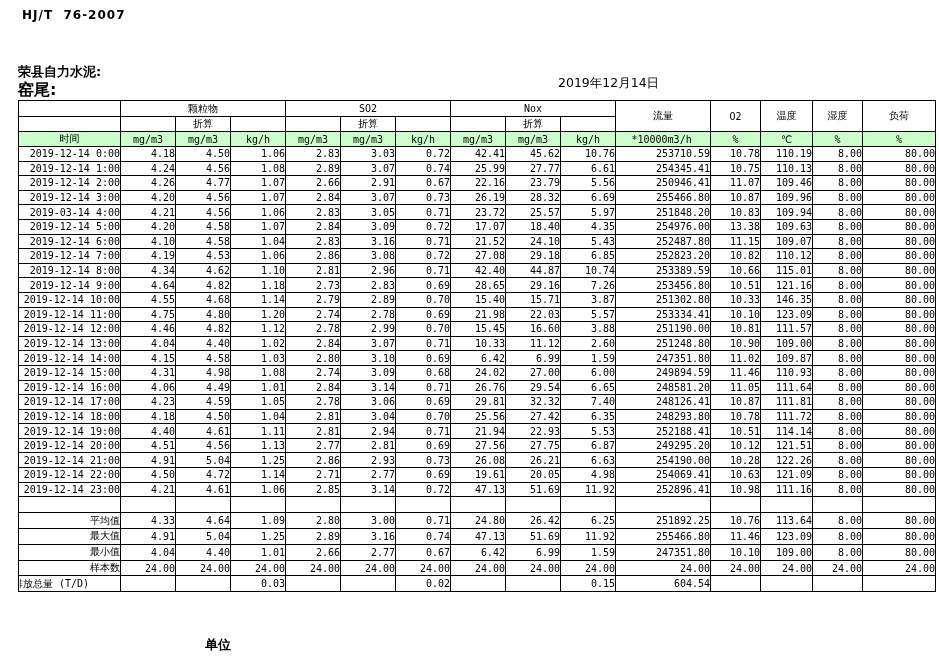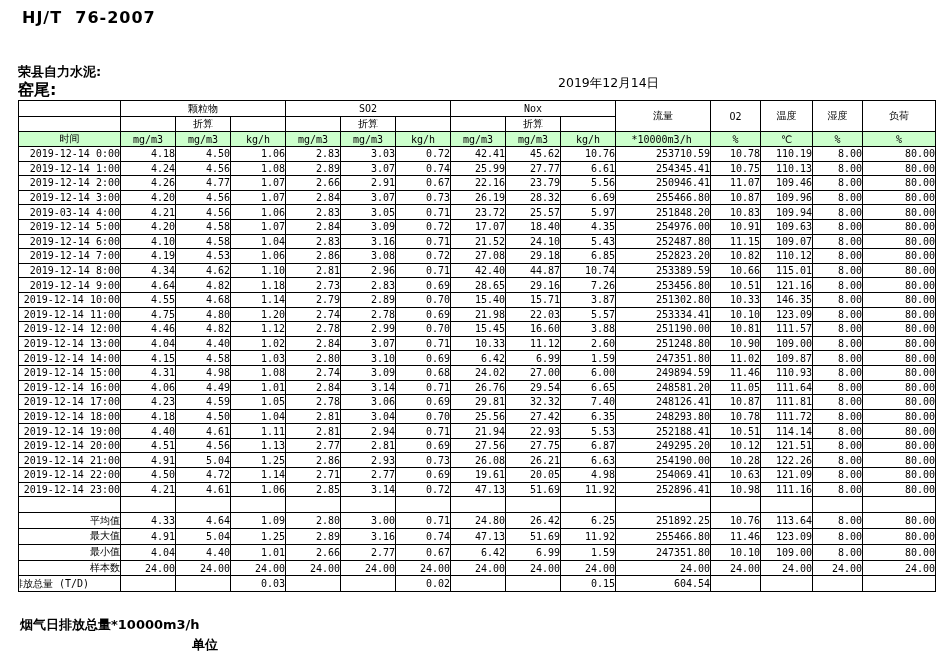--- a/index.html
+++ b/index.html
@@ -1,20 +1,20 @@
 <!DOCTYPE html>
 <html style="--green: #ccffcc;"><head>
 <meta charset="utf-8">
 <style>
   html,body{margin:0;padding:0;background:#fff;}
   .page{
     position:relative;width:939px;height:657px;background:#ffffff;overflow:hidden;
     font-family:"DejaVu Sans",sans-serif;color:#000;
   }
-  .doc-code{position:absolute;left:22px;top:8px;font-size:16px;font-weight:bold;letter-spacing:1px;white-space:pre;}
+  .doc-code{position:absolute;left:22px;top:8px;font-size:12px;font-weight:bold;letter-spacing:1px;white-space:pre;}
   .title{position:absolute;left:207px;top:27px;font-size:15px;font-weight:bold;letter-spacing:1px;}
   .company{position:absolute;left:18px;top:63px;font-size:13px;font-weight:bold;}
   .kiln{position:absolute;left:18px;top:80px;font-size:16px;font-weight:bold;}
   .date{position:absolute;left:558px;top:75px;font-size:12.5px;}
   table.report{
     position:absolute;left:18px;top:100px;width:917px;
     border-collapse:collapse;table-layout:fixed;
   }
   table.report td{
     border:1px solid #000;overflow:hidden;white-space:nowrap;
@@ -31,21 +31,21 @@
   td.c11{text-align:right;padding-right:11px;}
   td.c12{text-align:right;padding-right:11px;}
   td.c13{text-align:right;padding-right:13px;}
   td.c14{text-align:right;padding-right:20px;}
   tr.sep td{height:15px;}
   tbody.summary td{height:14.8px;}
   td.label-cell{font-family:"DejaVu Sans",sans-serif;font-size:11.5px;text-align:right;padding-right:3px;}
   td.label-left{text-align:left;text-indent:-16px;overflow:visible;}
   .footer-note{position:absolute;left:20px;top:616px;font-size:13px;font-weight:bold;}
   .footer-report-unit{position:absolute;left:20px;top:656px;font-size:13px;font-weight:bold;}
-  .footer-unit{position:absolute;left:192px;top:636px;font-size:13px;font-weight:bold;}
+  .footer-unit{position:absolute;left:205px;top:636px;font-size:13px;font-weight:bold;}
 </style>
 </head>
 <body>
 
 <div class="page">
 
   <div class="doc-code">HJ/T  76-2007</div>
   <div class="company">荣县自力水泥:</div>
   <div class="kiln">窑尾:</div>
   <div class="date">2019年12月14日</div>
@@ -201,21 +201,21 @@
           <td class="c1">4.20</td>
           <td class="c2">4.58</td>
           <td class="c3">1.07</td>
           <td class="c4">2.84</td>
           <td class="c5">3.09</td>
           <td class="c6">0.72</td>
           <td class="c7">17.07</td>
           <td class="c8">18.40</td>
           <td class="c9">4.35</td>
           <td class="c10">254976.00</td>
-          <td class="c11">10.91</td>
+          <td class="c11">13.38</td>
           <td class="c12">109.63</td>
           <td class="c13">8.00</td>
           <td class="c14">80.00</td>
         </tr>
         <tr>
           <td class="c0">2019-12-14 6:00</td>
           <td class="c1">4.10</td>
           <td class="c2">4.58</td>
           <td class="c3">1.04</td>
           <td class="c4">2.83</td>
@@ -621,17 +621,16 @@
           <td class="c9">0.15</td>
           <td class="c10">604.54</td>
           <td class="c11"></td>
           <td class="c12"></td>
           <td class="c13"></td>
           <td class="c14"></td>
         </tr>
       </tbody>
   </table>
 
-  <div class="footer-note">烟气日排放总量*10000m3/h</div>
   <div class="footer-report-unit">上报单位（盖章）</div>
   <div class="footer-unit">单位</div>
 
 </div>
 
 </body></html>

